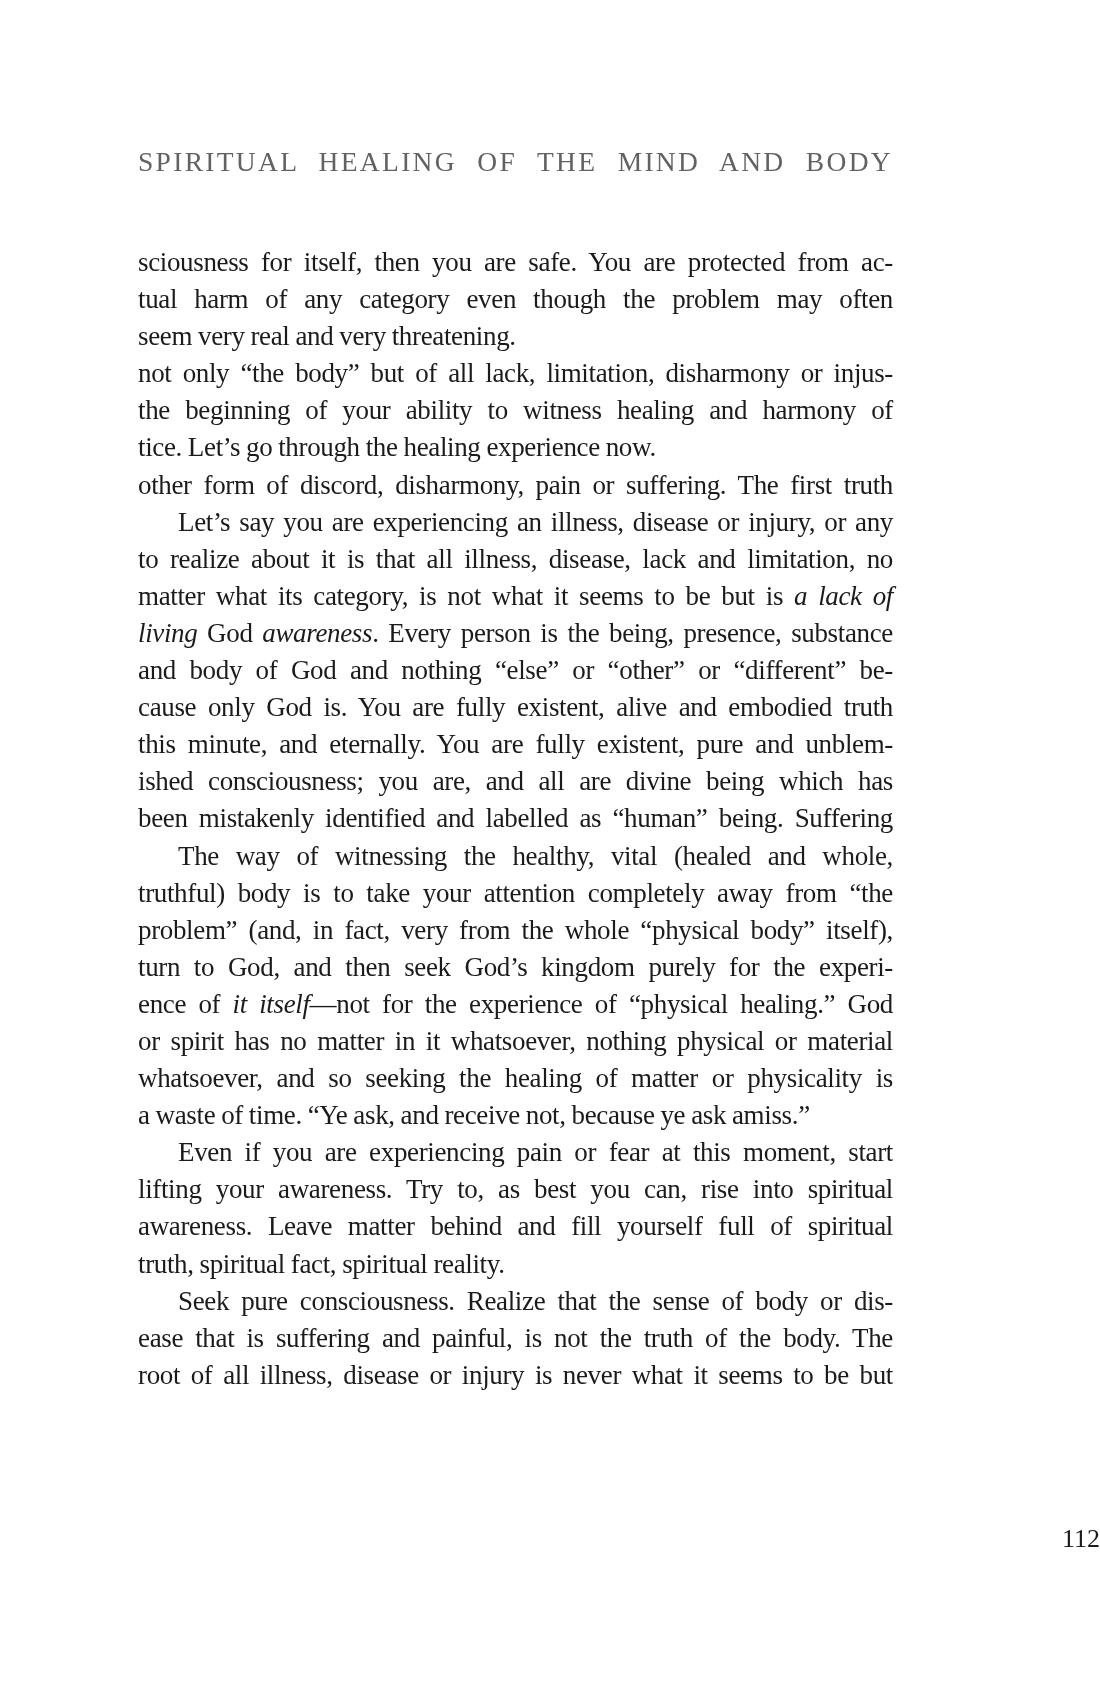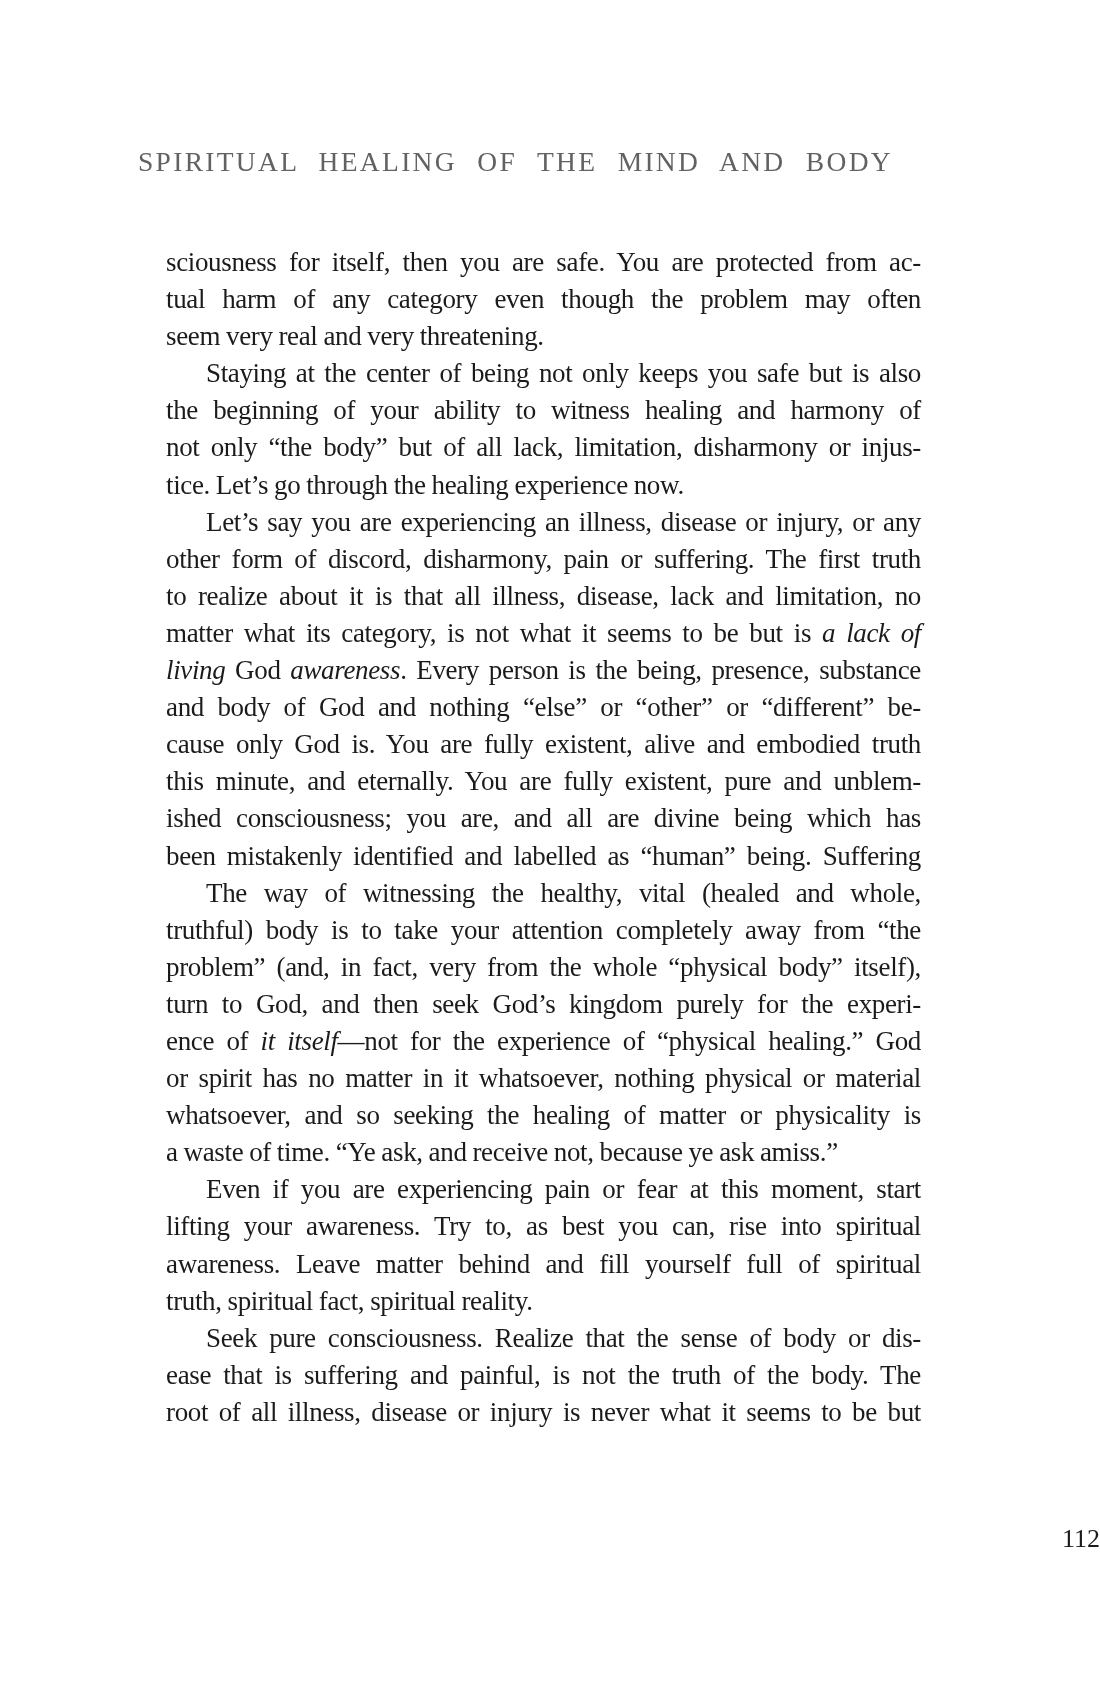--- a/index.html
+++ b/index.html
@@ -7,21 +7,21 @@
     .page { position: absolute; left: 0; top: 0; width: 1100px; height: 1700px; background: #ffffff; }
     .running-head {
       position: absolute; left: 138px; top: 146px; width: 755px;
       font-family: "Liberation Serif", "DejaVu Serif", serif;
       font-size: 27.5px; letter-spacing: 2.3px; color: #626262;
       white-space: nowrap; text-align: justify; text-align-last: justify;
     }
     .body-text {
       position: absolute; left: 138px; top: 244px; width: 755px;
       font-family: "Liberation Serif", "DejaVu Serif", serif;
-      font-size: 27px; color: #1c1a1a; margin-left: 28px;
+      font-size: 27px; color: #1c1a1a;
     }
     .line {
       height: 37.1px; line-height: 37.1px; white-space: nowrap;
       text-align: justify; text-align-last: justify;
       letter-spacing: -0.35px; word-spacing: -0.5px;
     }
     .line.last { text-align-last: left; }
     .line.indent { padding-left: 40px; }
     .seg.it { font-style: italic; }
     .folio {
@@ -33,26 +33,25 @@
   </style>
 </head>
 <body>
 
 <div class="page">
   <div class="running-head">SPIRITUAL HEALING OF THE MIND AND BODY</div>
   <div class="body-text" id="body-text">
       <div class="line"><span class="seg">sciousness for itself, then you are safe. You are protected from ac-</span></div>
       <div class="line"><span class="seg">tual harm of any category even though the problem may often</span></div>
       <div class="line last"><span class="seg">seem very real and very threatening.</span></div>
-      <div class="line indent"><span class="seg">Staying at the center of being not only keeps you safe but is also</span></div>
+      <div class="line"><span class="seg">not only “the body” but of all lack, limitation, disharmony or injus-</span></div>
       <div class="line"><span class="seg">the beginning of your ability to witness healing and harmony of</span></div>
-      <div class="line"><span class="seg">not only “the body” but of all lack, limitation, disharmony or injus-</span></div>
       <div class="line last"><span class="seg">tice. Let’s go through the healing experience now.</span></div>
+      <div class="line"><span class="seg">other form of discord, disharmony, pain or suffering. The first truth</span></div>
       <div class="line indent"><span class="seg">Let’s say you are experiencing an illness, disease or injury, or any</span></div>
-      <div class="line"><span class="seg">other form of discord, disharmony, pain or suffering. The first truth</span></div>
       <div class="line"><span class="seg">to realize about it is that all illness, disease, lack and limitation, no</span></div>
       <div class="line"><span class="seg">matter what its category, is not what it seems to be but is </span><span class="seg it">a lack of</span></div>
       <div class="line"><span class="seg it">living</span><span class="seg"> God </span><span class="seg it">awareness</span><span class="seg">. Every person is the being, presence, substance</span></div>
       <div class="line"><span class="seg">and body of God and nothing “else” or “other” or “different” be-</span></div>
       <div class="line"><span class="seg">cause only God is. You are fully existent, alive and embodied truth</span></div>
       <div class="line"><span class="seg">this minute, and eternally. You are fully existent, pure and unblem-</span></div>
       <div class="line"><span class="seg">ished consciousness; you are, and all are divine being which has</span></div>
       <div class="line"><span class="seg">been mistakenly identified and labelled as “human” being. Suffering</span></div>
       <div class="line indent"><span class="seg">The way of witnessing the healthy, vital (healed and whole,</span></div>
       <div class="line"><span class="seg">truthful) body is to take your attention completely away from “the</span></div>

